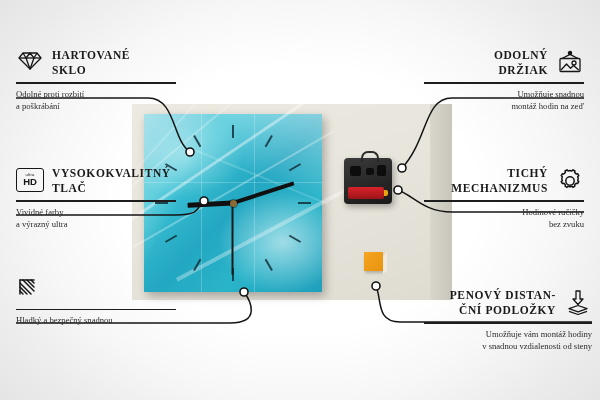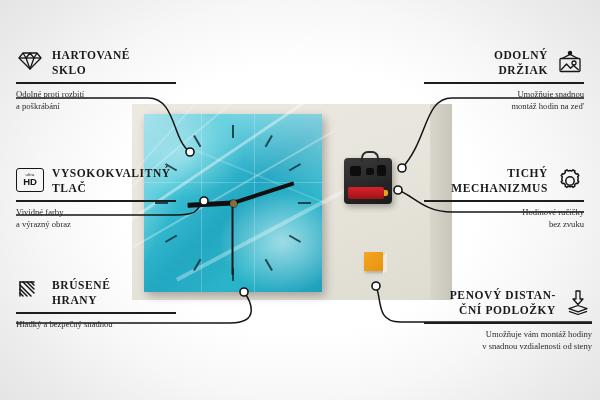--- a/index.html
+++ b/index.html
@@ -205,41 +205,38 @@
           <span class="u">ultra</span>
           <span class="h">HD</span>
         </span>
       </span>
       <span class="title">
         <span>VYSOKOKVALITNÝ</span><br><span>TLAČ</span>
       </span>
     </div>
     <div class="rule"></div>
     <div class="desc">
-      <span>Vivídné farby</span><br><span>a výrazný obraz</span>
+      <span>Vivídné farby</span><br><span>a výrazný ultra</span>
     </div>
   </div>
 
   <div class="feat left" id="f-edges">
     <div class="head">
       <span class="ico">
         <svg width="24" height="22" viewBox="0 0 24 22" fill="none" stroke="#151515" stroke-width="1.5" stroke-linecap="round">
           <path d="M2 2L16 2"></path>
             <path d="M2 2L2 16"></path>
           <path d="M2 5L13 16"></path>
             <path d="M2 9L9 16"></path>
             <path d="M2 13L5 16"></path>
             <path d="M5 2L16 13"></path>
             <path d="M9 2L16 9"></path>
             <path d="M13 2L16 5"></path>
         </svg>
       </span>
-      <span class="title">
-        <span>BRÚSENÉ</span><br><span>HRANY</span>
-      </span>
     </div>
     <div class="rule"></div>
     <div class="desc">
       <span>Hladký a bezpečný snadnou</span>
     </div>
   </div>
 
   <div class="feat right" id="f-mech">
     <div class="head">
       <span class="ico">

